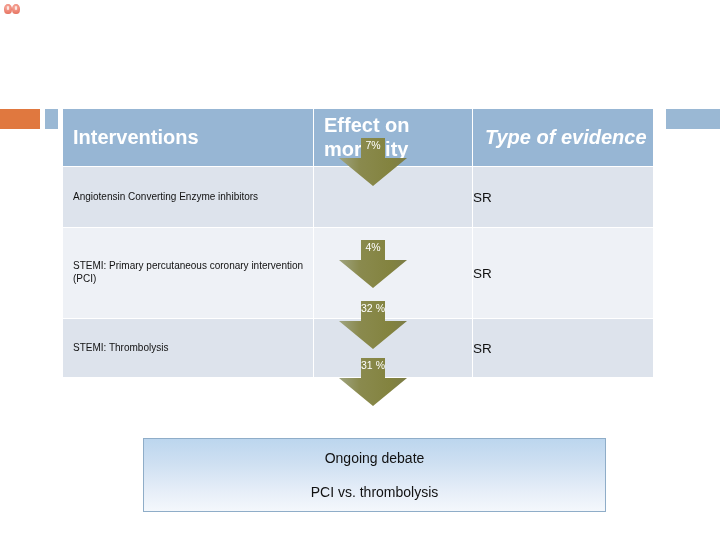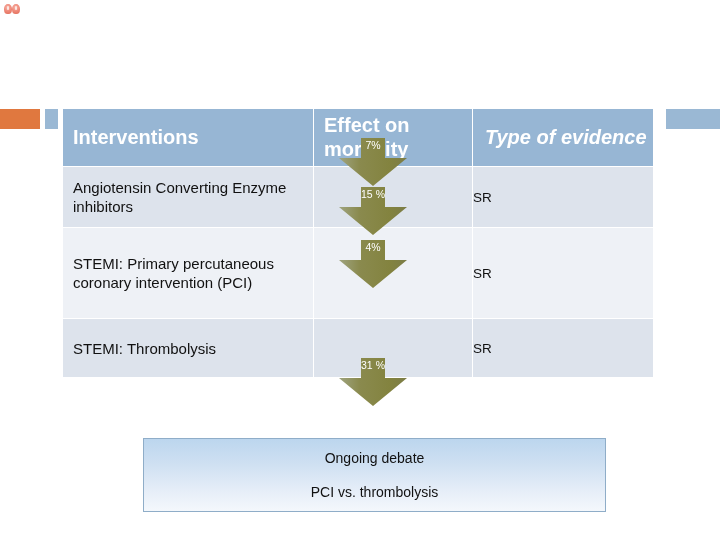--- a/index.html
+++ b/index.html
@@ -100,21 +100,21 @@
     padding: 5px 0 5px 10px !important;
     vertical-align: top;
   }
   thead th.hdr-evidence {
     vertical-align: middle;
     padding-left: 12px !important;
     font-style: italic;
   }
 
   tbody tr td {
-    font-size: 15px;
+    font-size: 10px;
     color: #111111;
     line-height: 1.28;
   }
   tbody tr.shade-a td { background: #dde3ec; }
   tbody tr.shade-b td { background: #eef1f6; }
 
   td.cell-intervention {
     padding: 6px 8px 6px 10px !important;
   }
   td.cell-effect { position: relative; }
@@ -234,34 +234,34 @@
           <stop offset="0.30" stop-color="#8a8a4e"></stop>
           <stop offset="0.75" stop-color="#83833f"></stop>
           <stop offset="1" stop-color="#7b7c47"></stop>
         </linearGradient>
       </defs>
       <polygon points="24,0 48,0 48,20 70,20 36,48 2,20 24,20" fill="url(#agr1)"></polygon>
     </svg>
     <div class="arrow-label">7%</div>
   </div>
 
-  <div class="down-arrow" style="left:337px; top:187px;">
-    <svg width="72" height="50" viewBox="0 0 72 50" xmlns="http://www.w3.org/2000/svg">
-      <polygon points="24,0 48,0 48,20 70,20 36,48 2,20 24,20" fill="url(#agr1)"></polygon>
-    </svg>
-    <div class="arrow-label">15 %</div>
-  </div>
 
   <div class="down-arrow" style="left:337px; top:240px;">
     <svg width="72" height="50" viewBox="0 0 72 50" xmlns="http://www.w3.org/2000/svg">
       <polygon points="24,0 48,0 48,20 70,20 36,48 2,20 24,20" fill="url(#agr1)"></polygon>
     </svg>
     <div class="arrow-label">4%</div>
   </div>
 
+  <div class="down-arrow" style="left:337px; top:301px;">
+    <svg width="72" height="50" viewBox="0 0 72 50" xmlns="http://www.w3.org/2000/svg">
+      <polygon points="24,0 48,0 48,20 70,20 36,48 2,20 24,20" fill="url(#agr1)"></polygon>
+    </svg>
+    <div class="arrow-label">32 %</div>
+  </div>
 
   <div class="down-arrow" style="left:337px; top:358px;">
     <svg width="72" height="50" viewBox="0 0 72 50" xmlns="http://www.w3.org/2000/svg">
       <polygon points="24,0 48,0 48,20 70,20 36,48 2,20 24,20" fill="url(#agr1)"></polygon>
     </svg>
     <div class="arrow-label">31 %</div>
   </div>
 
 </div>
 

